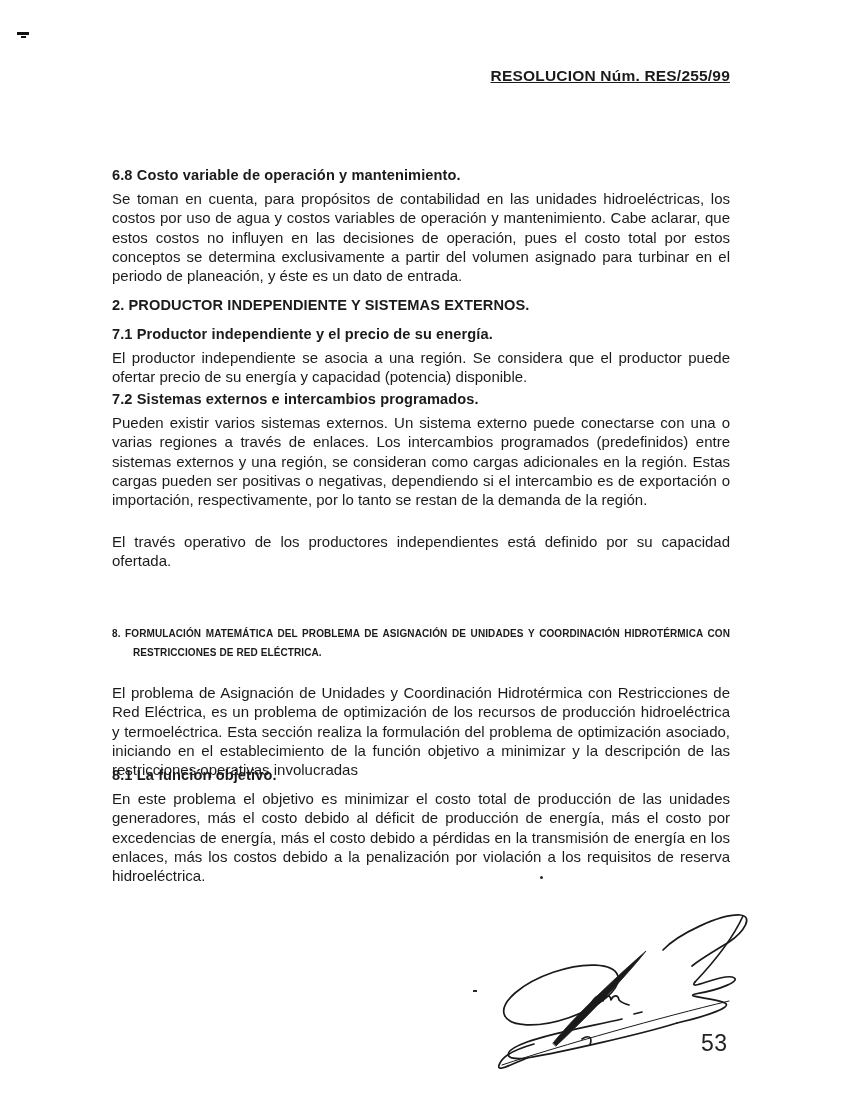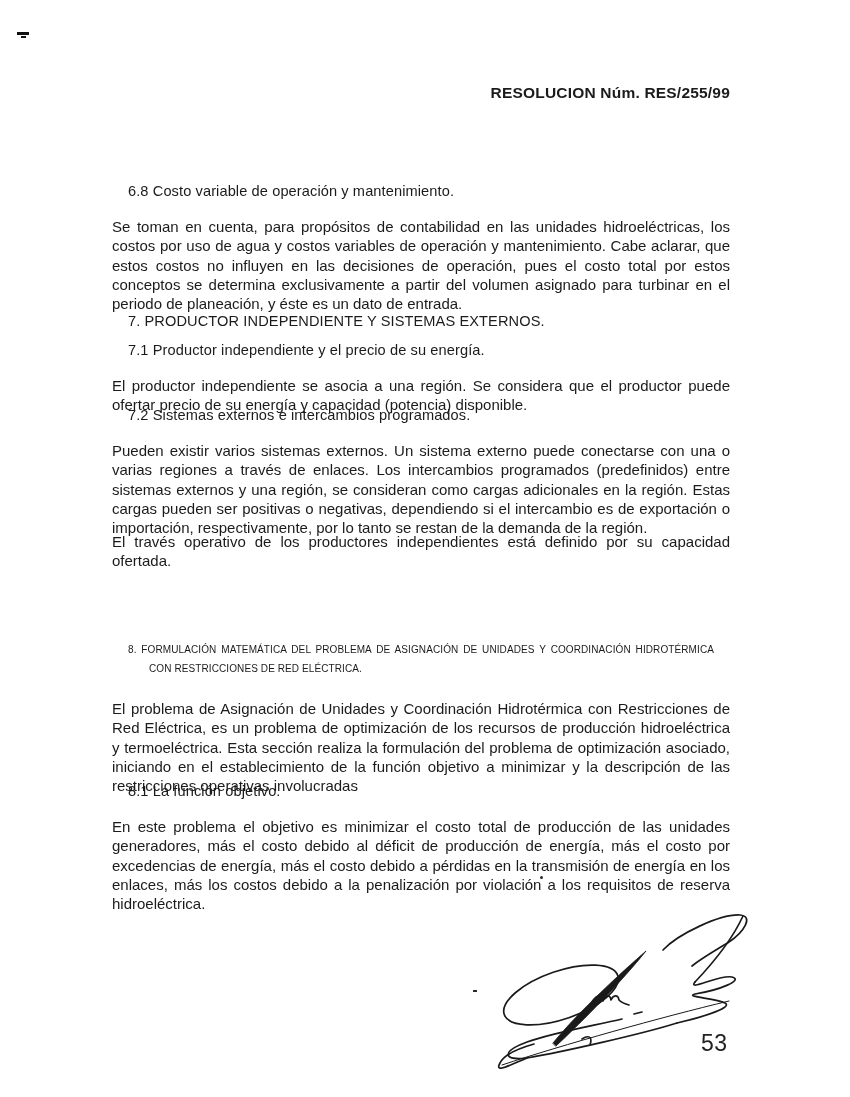--- a/index.html
+++ b/index.html
@@ -8,29 +8,30 @@
     background:#ffffff;
     position:relative;
     font-family:"Liberation Sans", sans-serif;
     color:#1b1b1b;
     overflow:hidden;
   }
   .page { position:absolute; inset:0; background:#ffffff; }
 
   .doc-header {
     position:absolute;
-    top:84px; right:120px;
+    top:67px; right:120px;
     font-size:15.5px; font-weight:700;
     letter-spacing:0.2px;
     white-space:nowrap;
+    text-decoration:underline;
   }
 
   .sec { position:absolute; left:112px; width:618px; }
   .sec h2 {
-    margin:16px; font-size:14.6px; font-weight:400;
+    margin:0; font-size:14.6px; font-weight:700;
     line-height:19px; letter-spacing:0.1px;
   }
   .sec p {
     margin:4px 0 0; font-size:15px;
     line-height:19.3px; text-align:justify;
   }
   .sec-68 { top:166px; }
   .sec-7  { top:296px; }
   .sec-71 { top:325px; }
   .sec-72 { top:390px; }
@@ -86,21 +87,21 @@
   <div class="corner-dash-nub"></div>
 
   <div class="doc-header">RESOLUCION Núm. RES/255/99</div>
 
   <section class="sec sec-68">
     <h2>6.8 Costo variable de operación y mantenimiento.</h2>
     <p>Se toman en cuenta, para propósitos de contabilidad en las unidades hidroeléctricas, los costos por uso de agua y costos variables de operación y mantenimiento.  Cabe aclarar, que estos costos no influyen en las decisiones de operación, pues el costo total por estos conceptos se determina exclusivamente a partir del volumen asignado para turbinar en el periodo de planeación, y éste es un dato de entrada.</p>
   </section>
 
   <section class="sec sec-7">
-    <h2>7. PRODUCTOR INDEPENDIENTE Y SISTEMAS EXTERNOS.</h2>
+    <h2>2. PRODUCTOR INDEPENDIENTE Y SISTEMAS EXTERNOS.</h2>
   </section>
 
   <section class="sec sec-71">
     <h2>7.1 Productor independiente y el precio de su energía.</h2>
     <p>El productor independiente se asocia a una región.  Se considera que el productor puede ofertar precio de su energía y capacidad (potencia) disponible.</p>
   </section>
 
   <section class="sec sec-72">
     <h2>7.2 Sistemas externos e intercambios programados.</h2>
     <p>Pueden existir varios sistemas externos.  Un sistema externo puede conectarse con una o varias regiones a través de enlaces.  Los intercambios programados (predefinidos) entre sistemas externos y una región, se consideran como cargas adicionales en la región. Estas cargas pueden ser positivas o negativas, dependiendo si el intercambio es de exportación o importación, respectivamente, por lo tanto se restan de la demanda de la región.</p>

